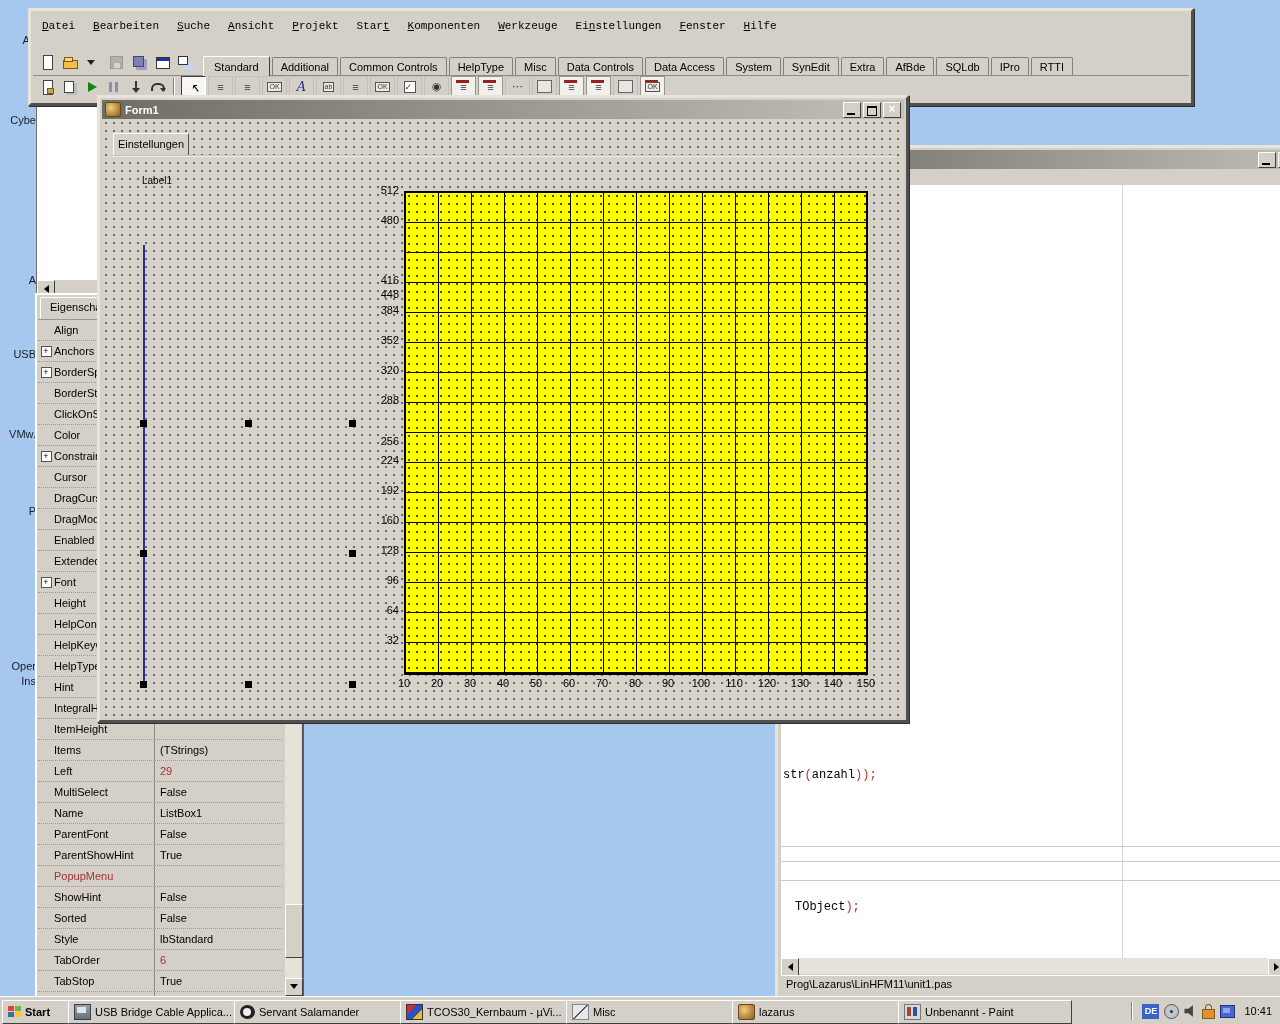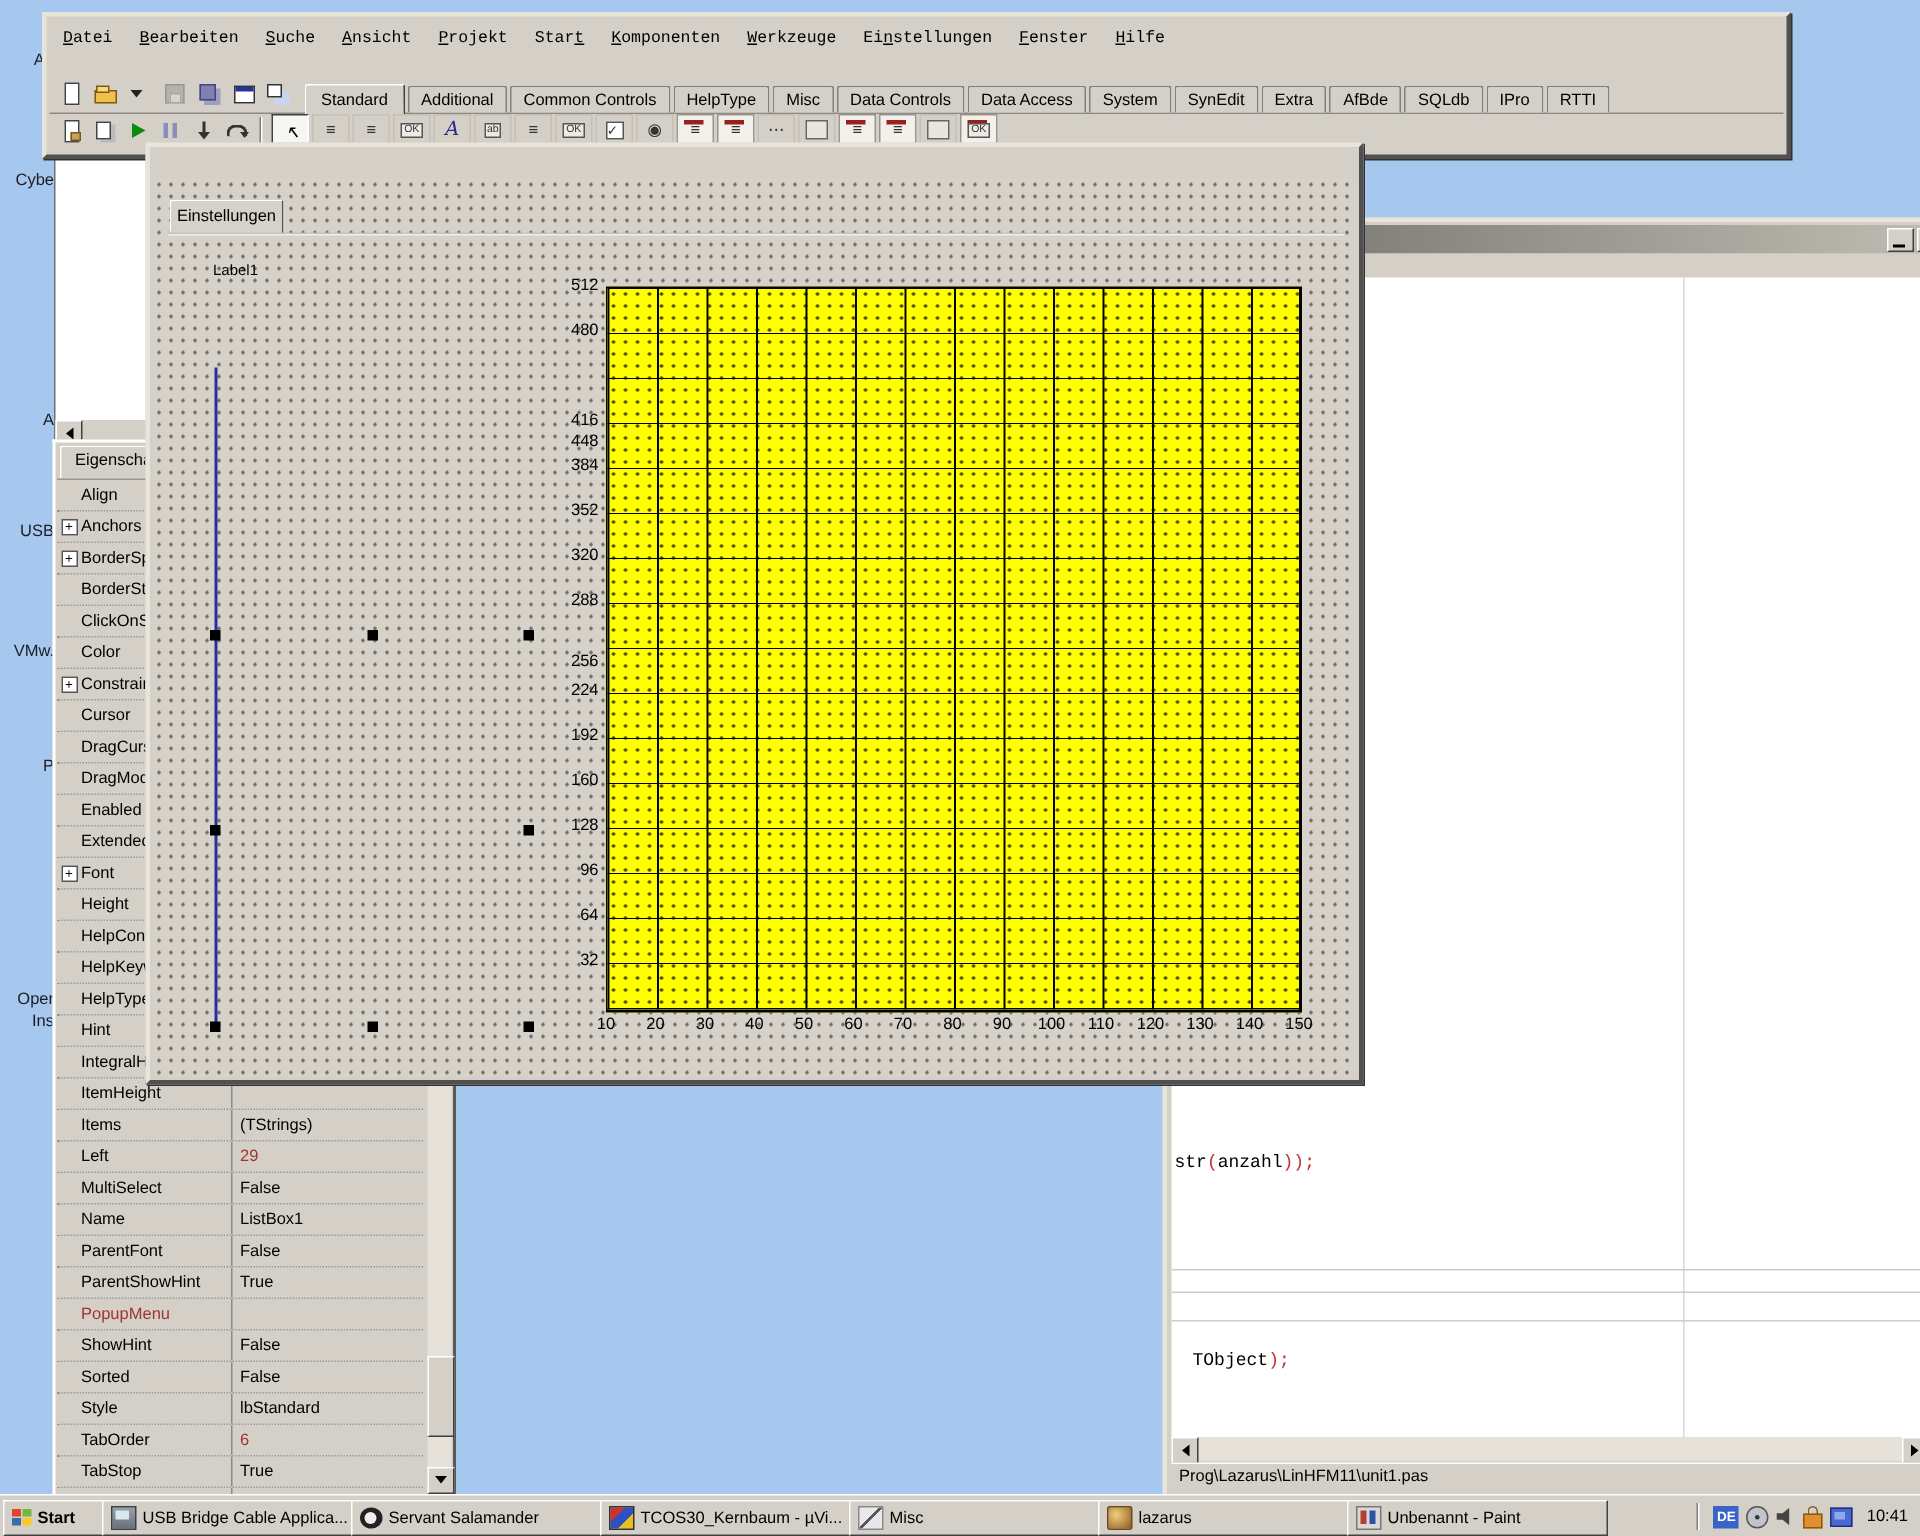--- a/index.html
+++ b/index.html
@@ -533,20 +533,33 @@
         <span class="comp box">
           <span class="g"></span>
         </span>
         <span class="comp red txt">
           <span class="g">OK</span>
         </span>
       </div>
   </div>
 
   <div id="form1" class="win">
+    <div class="w-title">
+      <i class="laz-ic"></i>
+      <span>Form1</span>
+      <span class="wbtns">
+        <span class="wbtn">
+            <i class="g-min"></i>
+          </span>
+        <span class="wbtn">
+            <i class="g-max"></i>
+          </span>
+        <span class="wbtn g-close"></span>
+      </span>
+    </div>
     <div class="form-body">
       <div class="pc-tab">Einstellungen</div>
       <i class="pc-line"></i>
       <div class="form-label">Label1</div>
 
       <div id="plot"></div>
       <div id="yticks">
           <div class="ytick" style="top: 65px;">512</div>
           <div class="ytick" style="top: 95px;">480</div>
           <div class="ytick" style="top: 125px; margin-top: 44px;">448</div>

